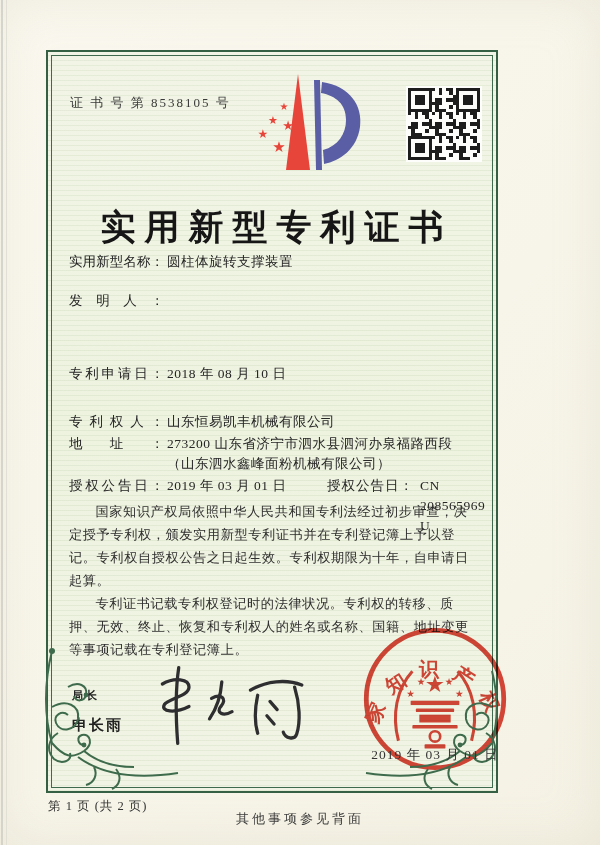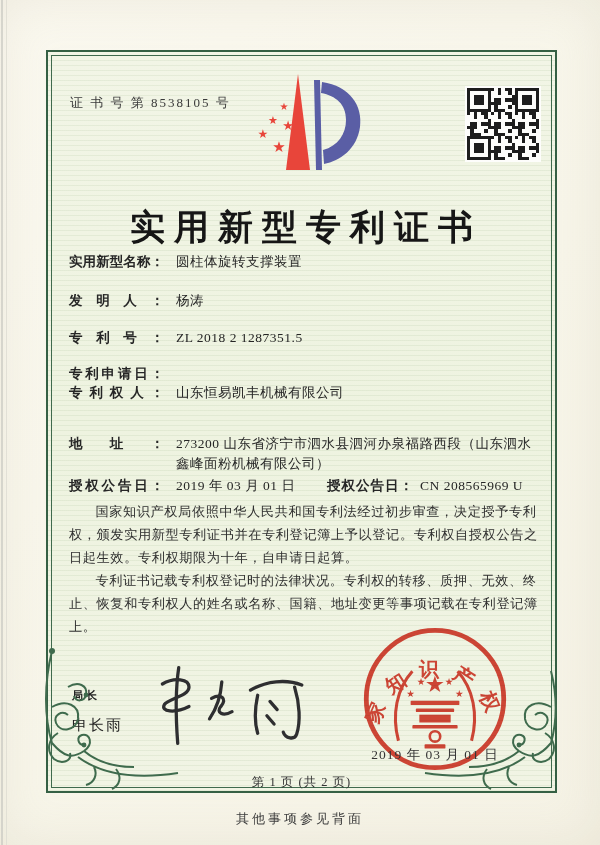--- a/index.html
+++ b/index.html
@@ -11,21 +11,21 @@
   }
   .page {
     position:absolute; inset:0;
     background:linear-gradient(135deg,#faf8ef 0%,#f7f5e9 55%,#f5f2e5 100%);
     box-shadow:inset 0 0 50px rgba(190,180,150,.18);
   }
   .scan-edge-a { position:absolute; left:1px; top:0; width:2px; height:100%; background:#c9c9c2; opacity:.7; }
   .scan-edge-b { position:absolute; left:6px; top:0; width:1px; height:100%; background:#dddcd2; opacity:.8; }
 
   .cert {
-    position:absolute; left:46px; top:50px; width:511px; height:743px;
+    position:absolute; left:46px; top:50px; width:452px; height:743px;
     border:2px solid #37614530;
     border-color:#356044;
     background:
       repeating-linear-gradient(0deg, rgba(140,172,122,.13) 0px, rgba(140,172,122,.13) 1px, rgba(0,0,0,0) 1px, rgba(0,0,0,0) 5px),
       linear-gradient(180deg,#f2f5e6 0%,#eef3e0 50%,#f1f4e4 100%);
   }
   .cert-inner {
     position:absolute; inset:3px; border:1px solid #3f6a4d; pointer-events:none;
   }
 
@@ -44,43 +44,43 @@
 
   .title {
     position:absolute; left:0; top:132px; width:100%;
     text-align:center; font-size:35px; font-weight:700;
     letter-spacing:9px; color:#161616; text-indent:9px;margin-top:20px;
   }
 
   .row { position:absolute; left:21px; right:16px; display:flex; align-items:flex-start;
          font-size:13.5px; color:#262626; line-height:20px; }
   .rl { flex:none; width:95px; display:inline-block;
-        text-align:justify; text-align-last:justify; letter-spacing:0;font-weight:bold; }
-  .rv { margin-left:12px; flex:1; letter-spacing:.5px; }
+        text-align:justify; text-align-last:justify; letter-spacing:0; }
+  .rv { margin-left:3px; flex:1; letter-spacing:.5px; }
   .pair2 { position:absolute; left:258px; top:0; display:flex; }
   .pair2 .rl { width:86px; }
   .pair2 .rv { margin-left:7px; }
 
   .paras { position:absolute; left:21px; right:17px; top:448px;
            font-size:13.2px; line-height:23px; color:#2f2f2f; letter-spacing:.6px; }
   .paras p { text-indent:2em; }
 
   .director-title { position:absolute; left:24px; top:636px; font-family:"Liberation Sans","DejaVu Sans",sans-serif;
                     font-weight:700; font-size:11px; color:#222; letter-spacing:3px; }
   .director-name  { position:absolute; left:24px; top:664px; font-family:"Liberation Sans","DejaVu Sans",sans-serif;
-                    font-weight:400; font-size:15px; color:#222; letter-spacing:2px; }
+                    font-weight:700; font-size:15px; color:#222; letter-spacing:2px; }
 
   .signature { position:absolute; left:100px; top:600px; width:205px; height:105px; }
 
   .seal { position:absolute; left:300px; top:560px; width:174px; height:174px;
           mix-blend-mode:multiply; opacity:.93; }
   .seal-date { position:absolute; left:302px; top:694px; width:170px; text-align:center;
                font-size:13.5px; color:#343434; letter-spacing:1px; z-index:4; }
 
-  .page-num { position:absolute; left:0; top:722px; width:100%; text-align:center;
+  .page-num { position:absolute; left:0; top:746px; width:100%; 
               font-size:12.5px; color:#333; letter-spacing:1px; }
 
   .flourish { position:absolute; width:150px; height:150px; bottom:-6px; pointer-events:none; }
   .flourish.bl { left:-10px; }
   .flourish.br { right:-10px; transform:scaleX(-1); }
 
   .footer-note { position:absolute; left:0; top:810px; width:100%; text-align:center;
                  font-size:13px; color:#3c3c3c; letter-spacing:3px; }
 </style>
 </head>
@@ -551,30 +551,26 @@
       </div>
 
     <div class="title">实用新型专利证书</div>
 
     <div class="row" style="top:200px">
       <span class="rl">实用新型名称：</span>
       <span class="rv">圆柱体旋转支撑装置</span>
     </div>
     <div class="row" style="top:239px">
       <span class="rl">发明人：</span>
-      <span class="rv">杨涛</span>
-    </div>
-    <div class="row" style="top:276px">
-      <span class="rl">专利号：</span>
-      <span class="rv">ZL 2018 2 1287351.5</span>
     </div>
     <div class="row" style="top:312px">
       <span class="rl">专利申请日：</span>
+      <span class="rv">2018 年 08 月 10 日</span>
     </div>
-    <div class="row" style="top:331px">
+    <div class="row" style="top:360px">
       <span class="rl">专利权人：</span>
       <span class="rv">山东恒易凯丰机械有限公司</span>
     </div>
     <div class="row" style="top:382px">
       <span class="rl">地址：</span>
       <span class="rv">273200 山东省济宁市泗水县泗河办泉福路西段（山东泗水鑫峰面粉机械有限公司）</span>
     </div>
     <div class="row" style="top:424px">
       <span class="rl">授权公告日：</span>
       <span class="rv" style="flex:none">2019 年 03 月 01 日</span>

